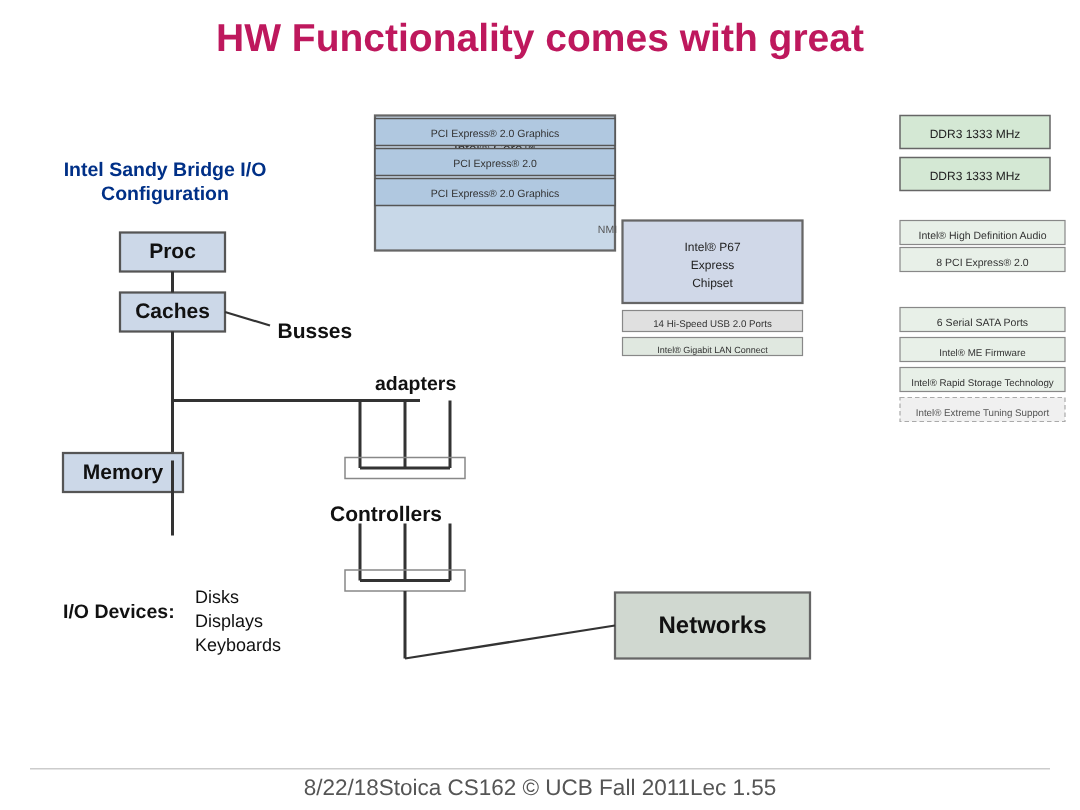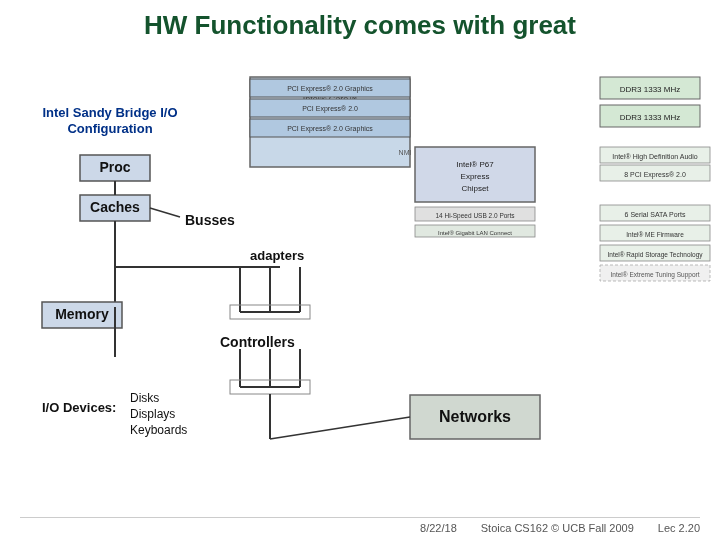--- a/index.html
+++ b/index.html
@@ -20,37 +20,36 @@
     }
 
     .title-area {
       text-align: center;
       margin-bottom: 6px;
     }
 
     .main-title {
       font-size: 26px;
       font-weight: bold;
-      color: #14532d;
+      color: #be185d;
       line-height: 1.2;
     }
 
     .footer-bar {
       position: absolute;
       bottom: 6px;
       left: 20px;
       right: 20px;
       display: flex;
-      justify-content: flex-end;
+      justify-content: center;
       align-items: center;
-      font-size: 11px;
+      font-size: 15px;
       color: #555;
       border-top: 1px solid #ccc;
       padding-top: 4px;
-      gap: 24px;
     }
 
   </style>
 </head>
 <body>
 
 <div class="slide-container">
 
   <div class="title-area">
     <div class="main-title">
@@ -156,17 +155,17 @@
     <line x1="250" y1="392" x2="390" y2="370" stroke="#333" stroke-width="1.5"></line>
 
     <line x1="130" y1="161" x2="160" y2="170" stroke="#333" stroke-width="1.5"></line>
 
     <line x1="95" y1="134" x2="95" y2="148" stroke="#333" stroke-width="2"></line>
 
   </svg>
 
   <div class="footer-bar">
     <span>8/22/18</span>
-    <span>Stoica CS162 © UCB Fall 2009</span>
-    <span>Lec 2.20</span>
+    <span>Stoica CS162 © UCB Fall 2011</span>
+    <span>Lec 1.55</span>
   </div>
 
 </div>
 
 </body></html>

